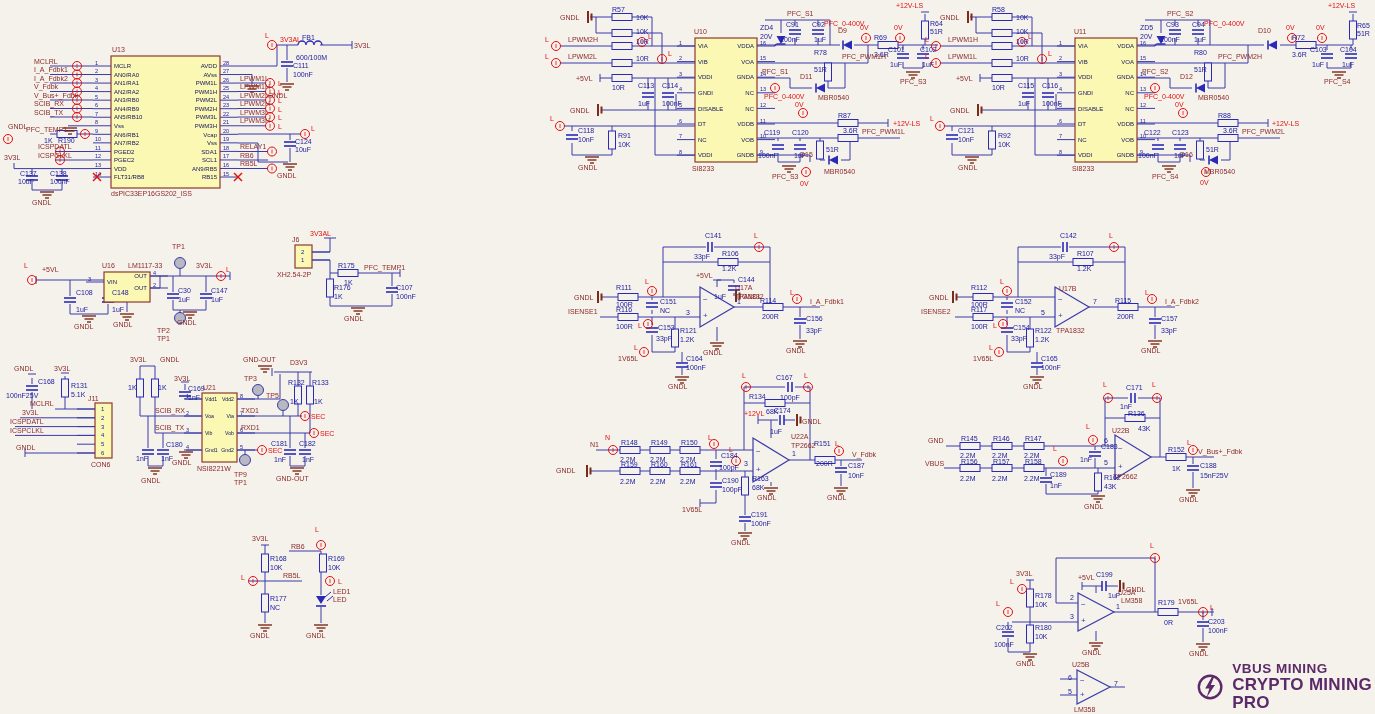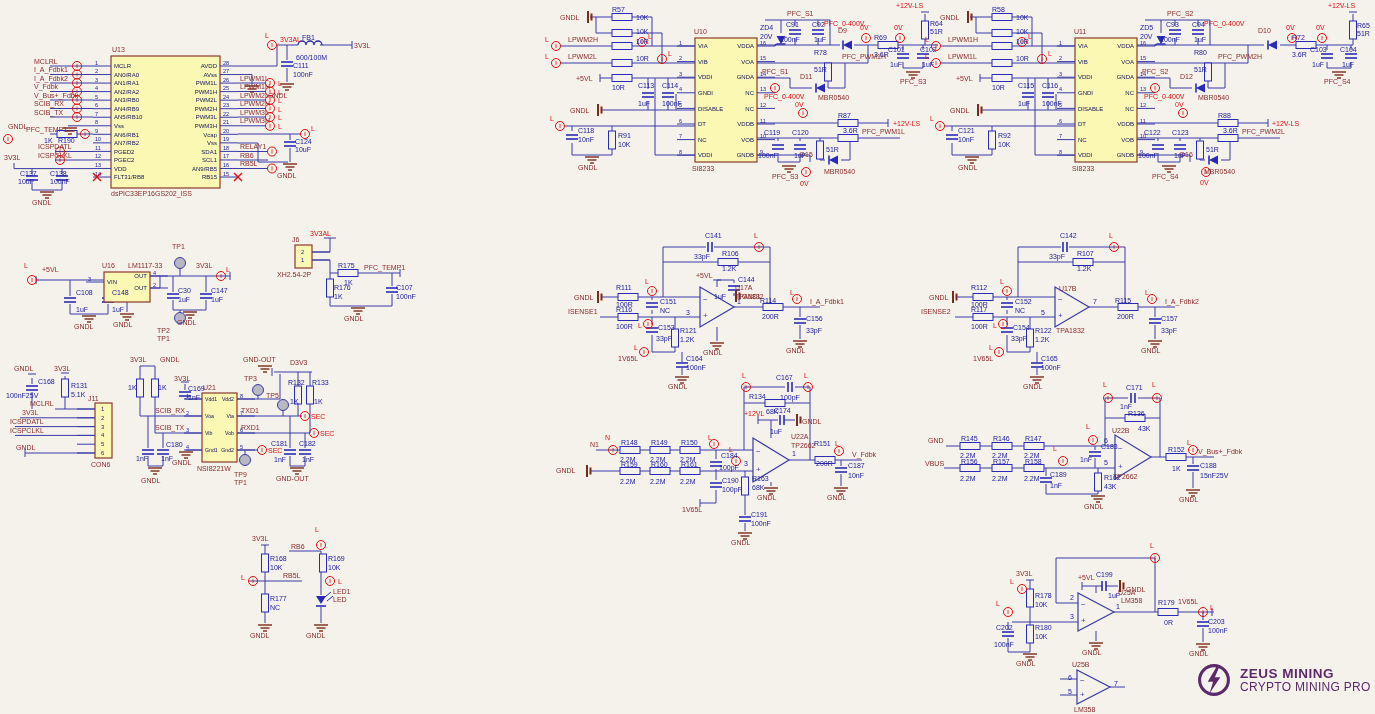--- a/index.html
+++ b/index.html
@@ -2,21 +2,21 @@
 <html><head>
 <meta charset="utf-8">
 <style>
   html,body{margin:0;padding:0;background:#f5f2ec;width:1375px;height:714px;overflow:hidden;
             font-family:"Liberation Sans",sans-serif;}
   #stage{position:relative;width:1375px;height:714px;}
   #schematic{position:absolute;left:0;top:0;}
   #logo{position:absolute;left:1196px;top:662px;display:flex;align-items:center;gap:8px;}
   #logo .ltxt{line-height:1.05;}
   #logo .l1{font-size:13.5px;font-weight:bold;letter-spacing:.5px;}
-  #logo .l2{font-size:12px;font-weight:normal;letter-spacing:.3px;}
+  #logo .l2{font-size:17px;font-weight:bold;letter-spacing:.3px;}
 </style>
 </head>
 <body>
 
 <div id="stage">
   <svg id="schematic" width="1375" height="714" viewBox="0 0 1375 714">
       <rect x="0" y="0" width="1375" height="714" fill="#f5f2ec"></rect>
       <line x1="50" y1="66" x2="93" y2="66" stroke="#3a3aa8" stroke-width="1"></line>
       <line x1="50" y1="74.5" x2="93" y2="74.5" stroke="#3a3aa8" stroke-width="1"></line>
       <line x1="50" y1="83" x2="93" y2="83" stroke="#3a3aa8" stroke-width="1"></line>
@@ -1647,17 +1647,17 @@
       <text x="1068" y="680" fill="#1a1a9c" font-size="7" text-anchor="start" font-family="Liberation Sans, sans-serif" font-weight="normal">6</text>
       <text x="1068" y="694" fill="#1a1a9c" font-size="7" text-anchor="start" font-family="Liberation Sans, sans-serif" font-weight="normal">5</text>
       <text x="1114" y="686" fill="#1a1a9c" font-size="7" text-anchor="start" font-family="Liberation Sans, sans-serif" font-weight="normal">7</text>
     </svg>
   <div id="logo">
     <svg width="36" height="36" viewBox="0 0 40 40">
       <circle cx="20" cy="20" r="16" fill="none" stroke="#5c2a68" stroke-width="3.4"></circle>
       <polygon points="23,5 13,22 19,22 15,35 27,17 21,17 26,5" fill="#5c2a68"></polygon>
     </svg>
     <div class="ltxt" style="color:#5c2a68">
-      <div class="l1">ZEUS MINING</div>
+      <div class="l1">VBUS MINING</div>
       <div class="l2">CRYPTO MINING PRO</div>
     </div>
   </div>
 </div>
 
 </body></html>

